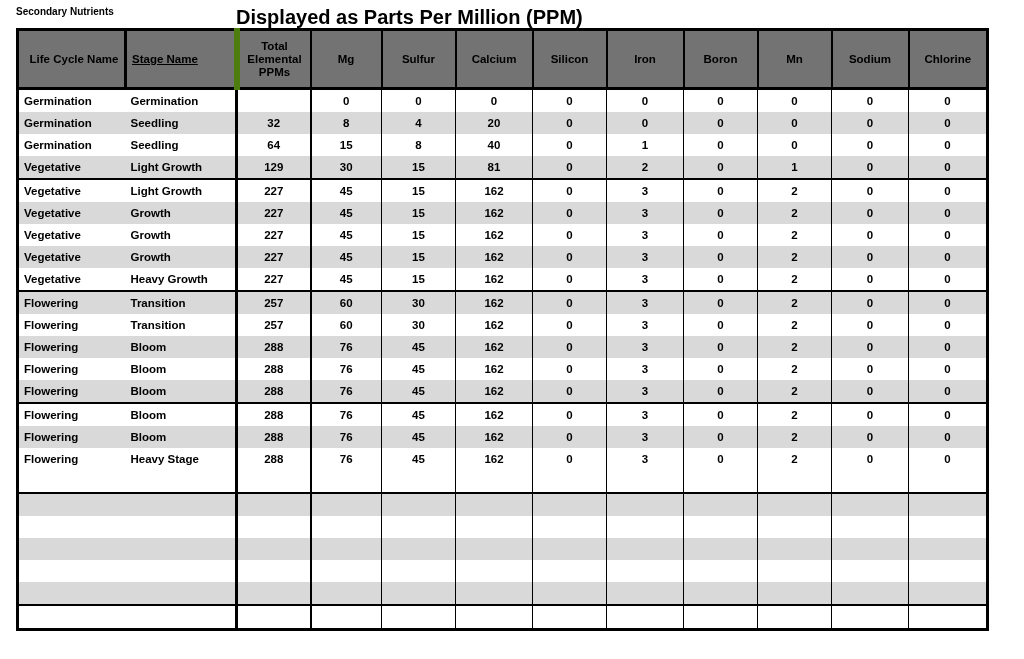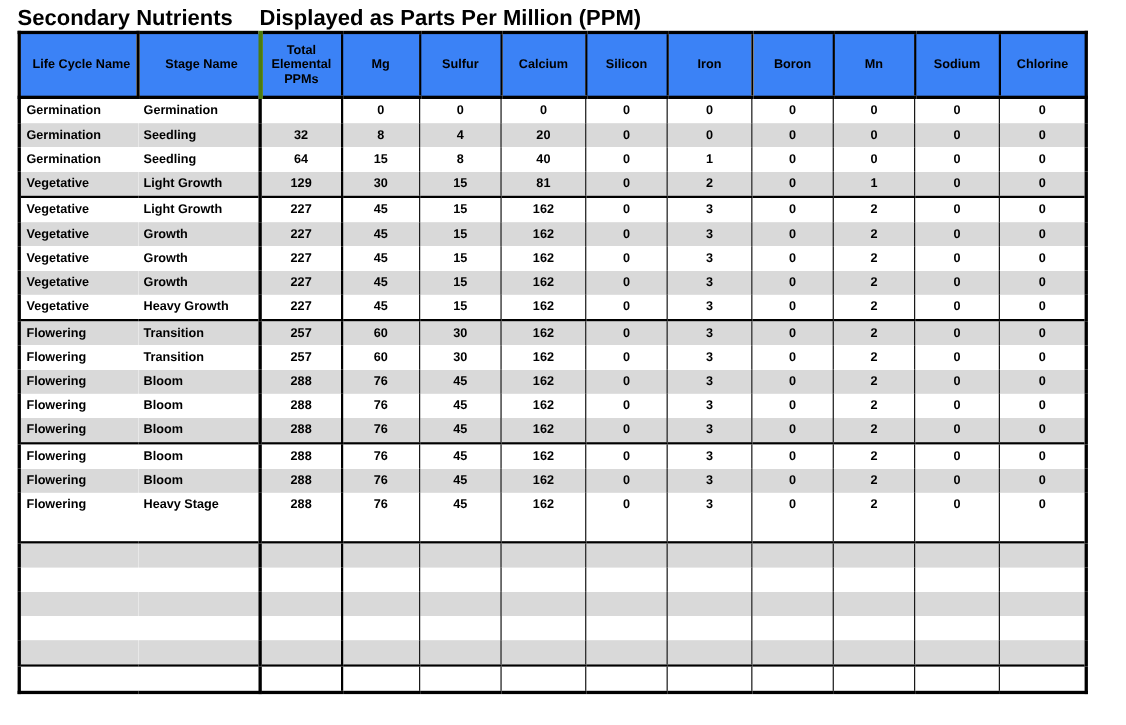--- a/index.html
+++ b/index.html
@@ -27,21 +27,21 @@
     position: absolute;
     top: 6px;
     left: 16px;
     width: 992px;
     height: 20px;
   }
   .title-left {
     position: absolute;
     left: 0px;
     top: 0px;
-    font-size: 20px;
+    font-size: 10px;
     font-weight: bold;
     color: #000000;
     white-space: nowrap;
   }
   .title-right {
     position: absolute;
     left: 220px;
     top: 0px;
     font-size: 20px;
     font-weight: bold;
@@ -67,43 +67,44 @@
     margin: 0;
     font-size: 11.5px;
     font-weight: bold;
     color: #000000;
     overflow: hidden;
     white-space: nowrap;
   }
 
   
   thead th {
-    background: #3b82f6;
+    background: #737373;
     height: 56px;
     vertical-align: middle;
     text-align: center;
     font-size: 11.5px;
     font-weight: bold;
     border-left: 2px solid #000;
     border-right: 2px solid #000;
     border-top: 3px solid #000;
     border-bottom: 3px solid #000;
     line-height: 13px;
   }
   thead th.th-name {
     text-align: center;
     padding-left: 5px;
     border-left: 3px solid #000;
     border-right: 3px solid #000;
   }
   thead th.th-stage {
-    text-align: center;
+    text-align: left;
     padding-left: 5px;
     border-left: 0;
-    border-right: 4px solid #4d7c0f;
+    border-right: 6px solid #4d7c0f;
+    text-decoration: underline;
   }
   thead th.th-total {
     border-left: 0;
     border-right: 2px solid #000;
   }
   thead th.th-last {
     border-right: 3px solid #000;
   }
 
   

